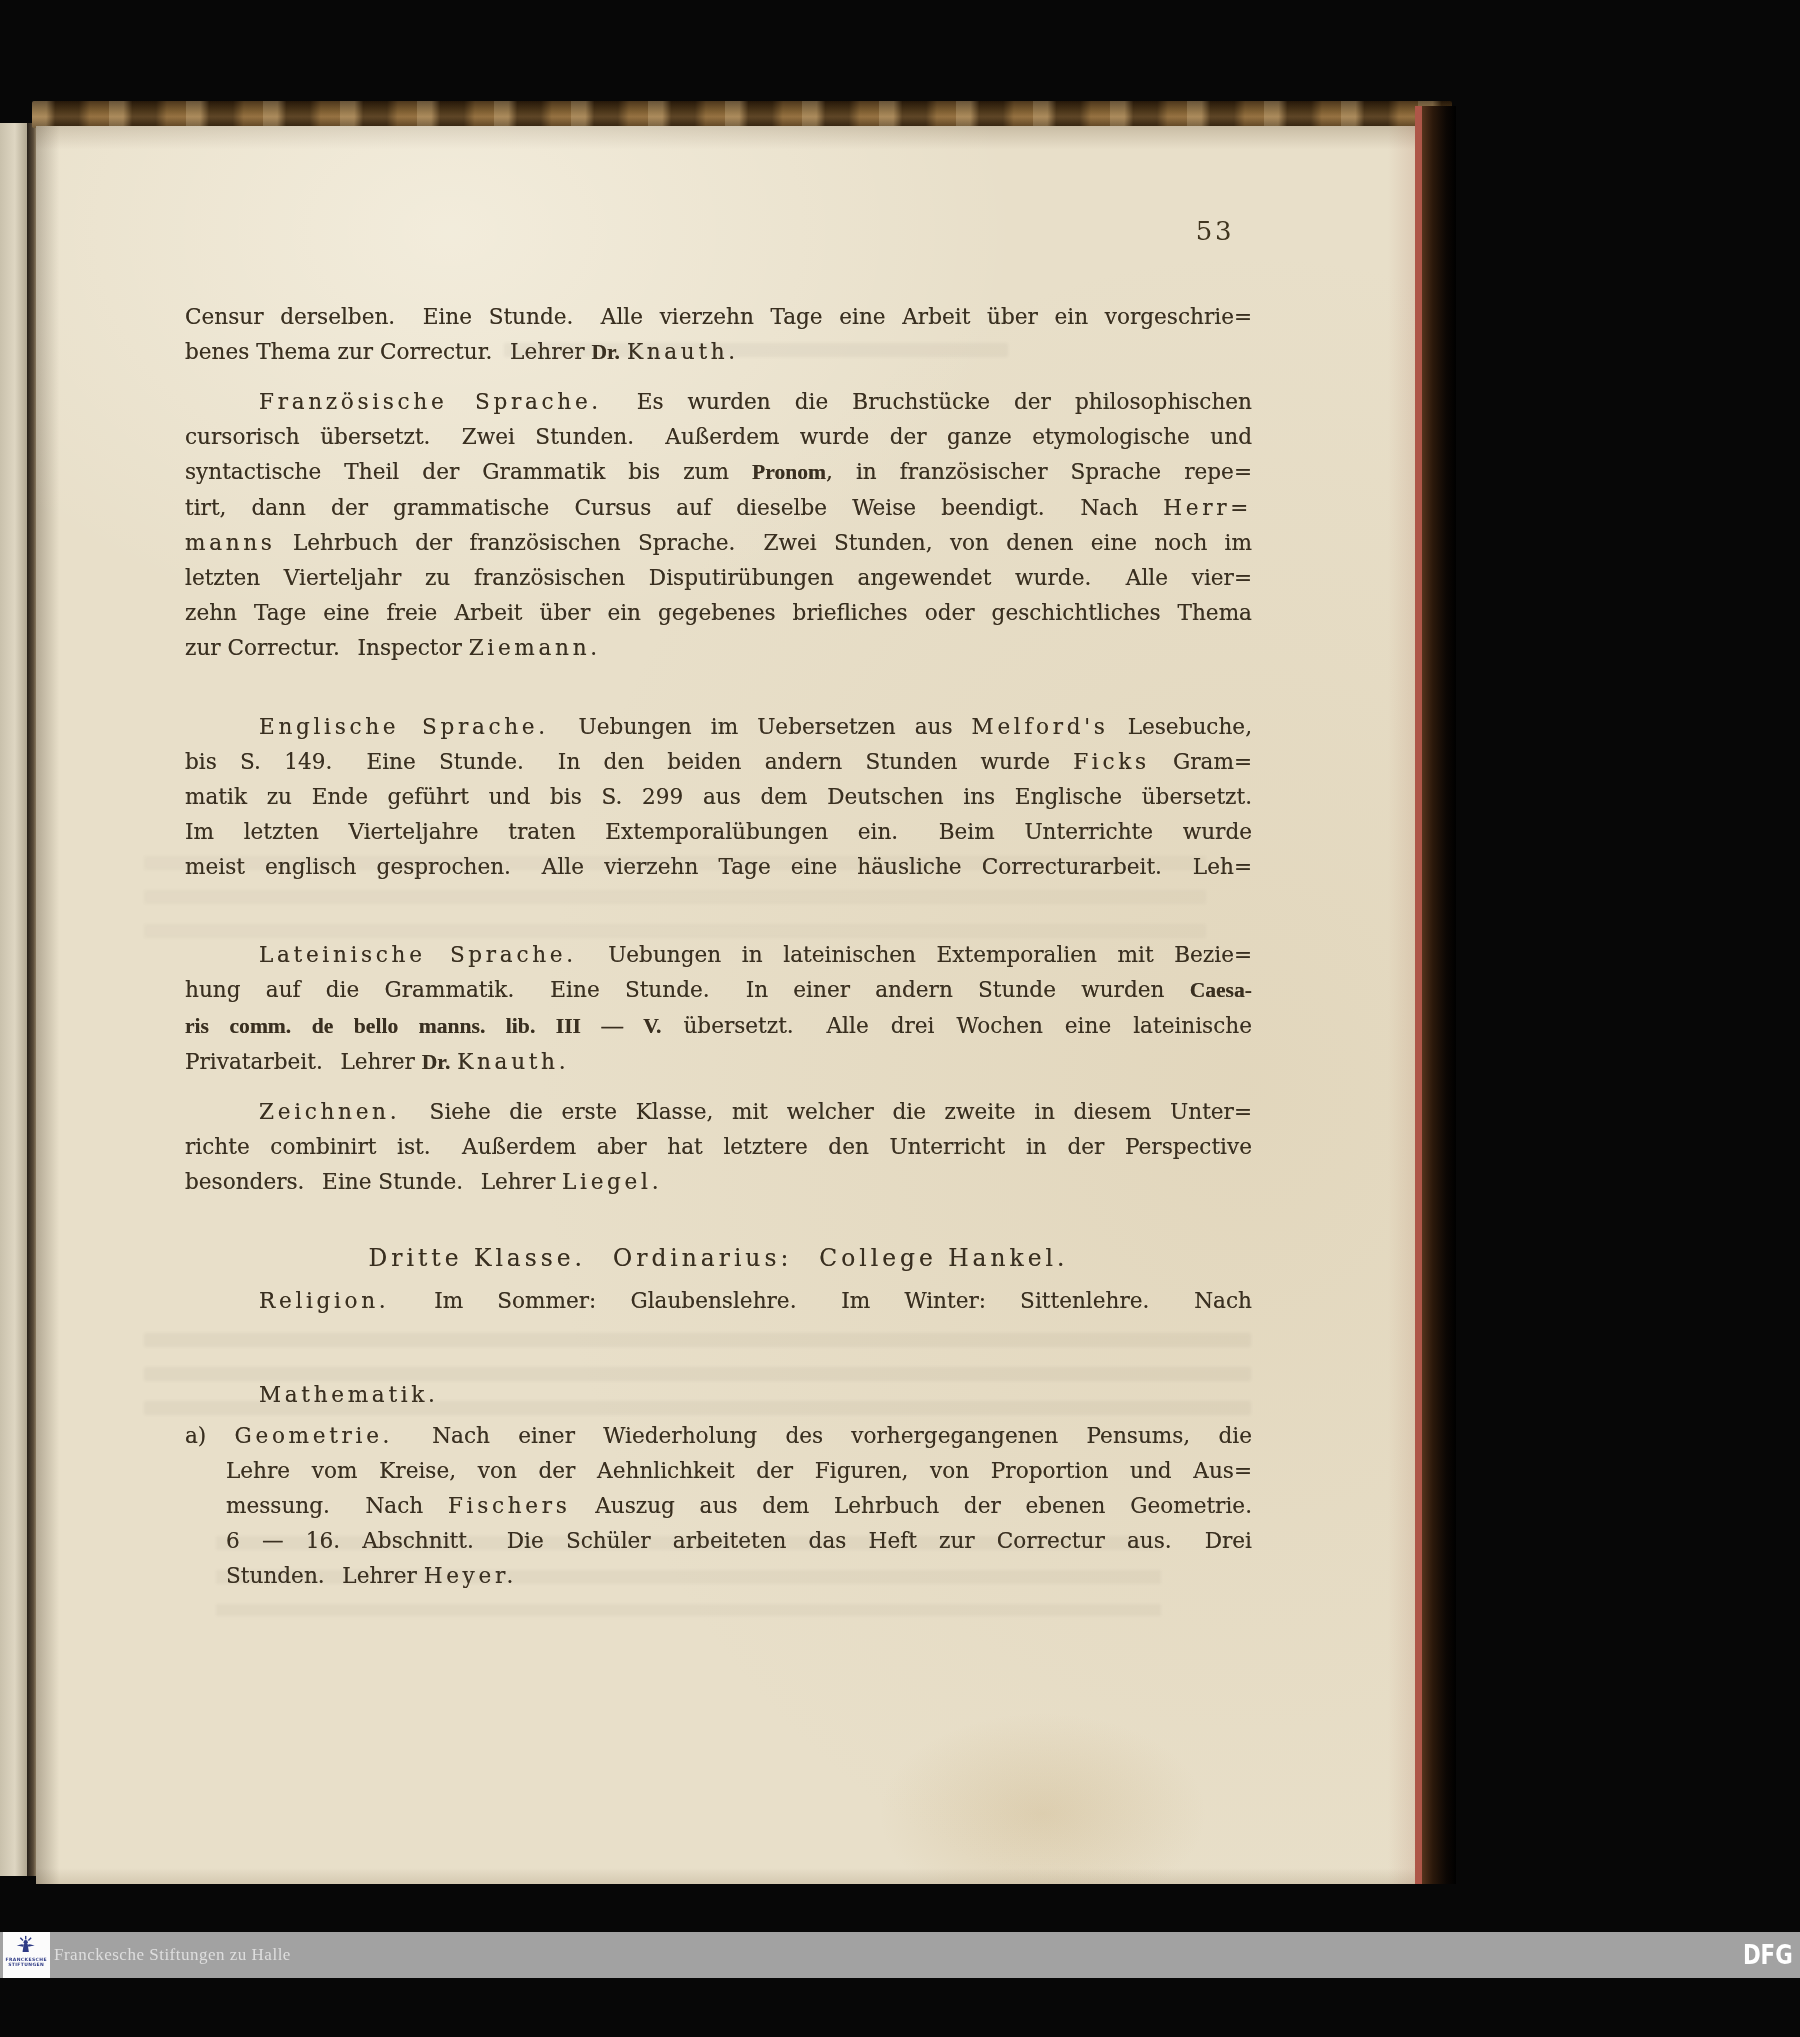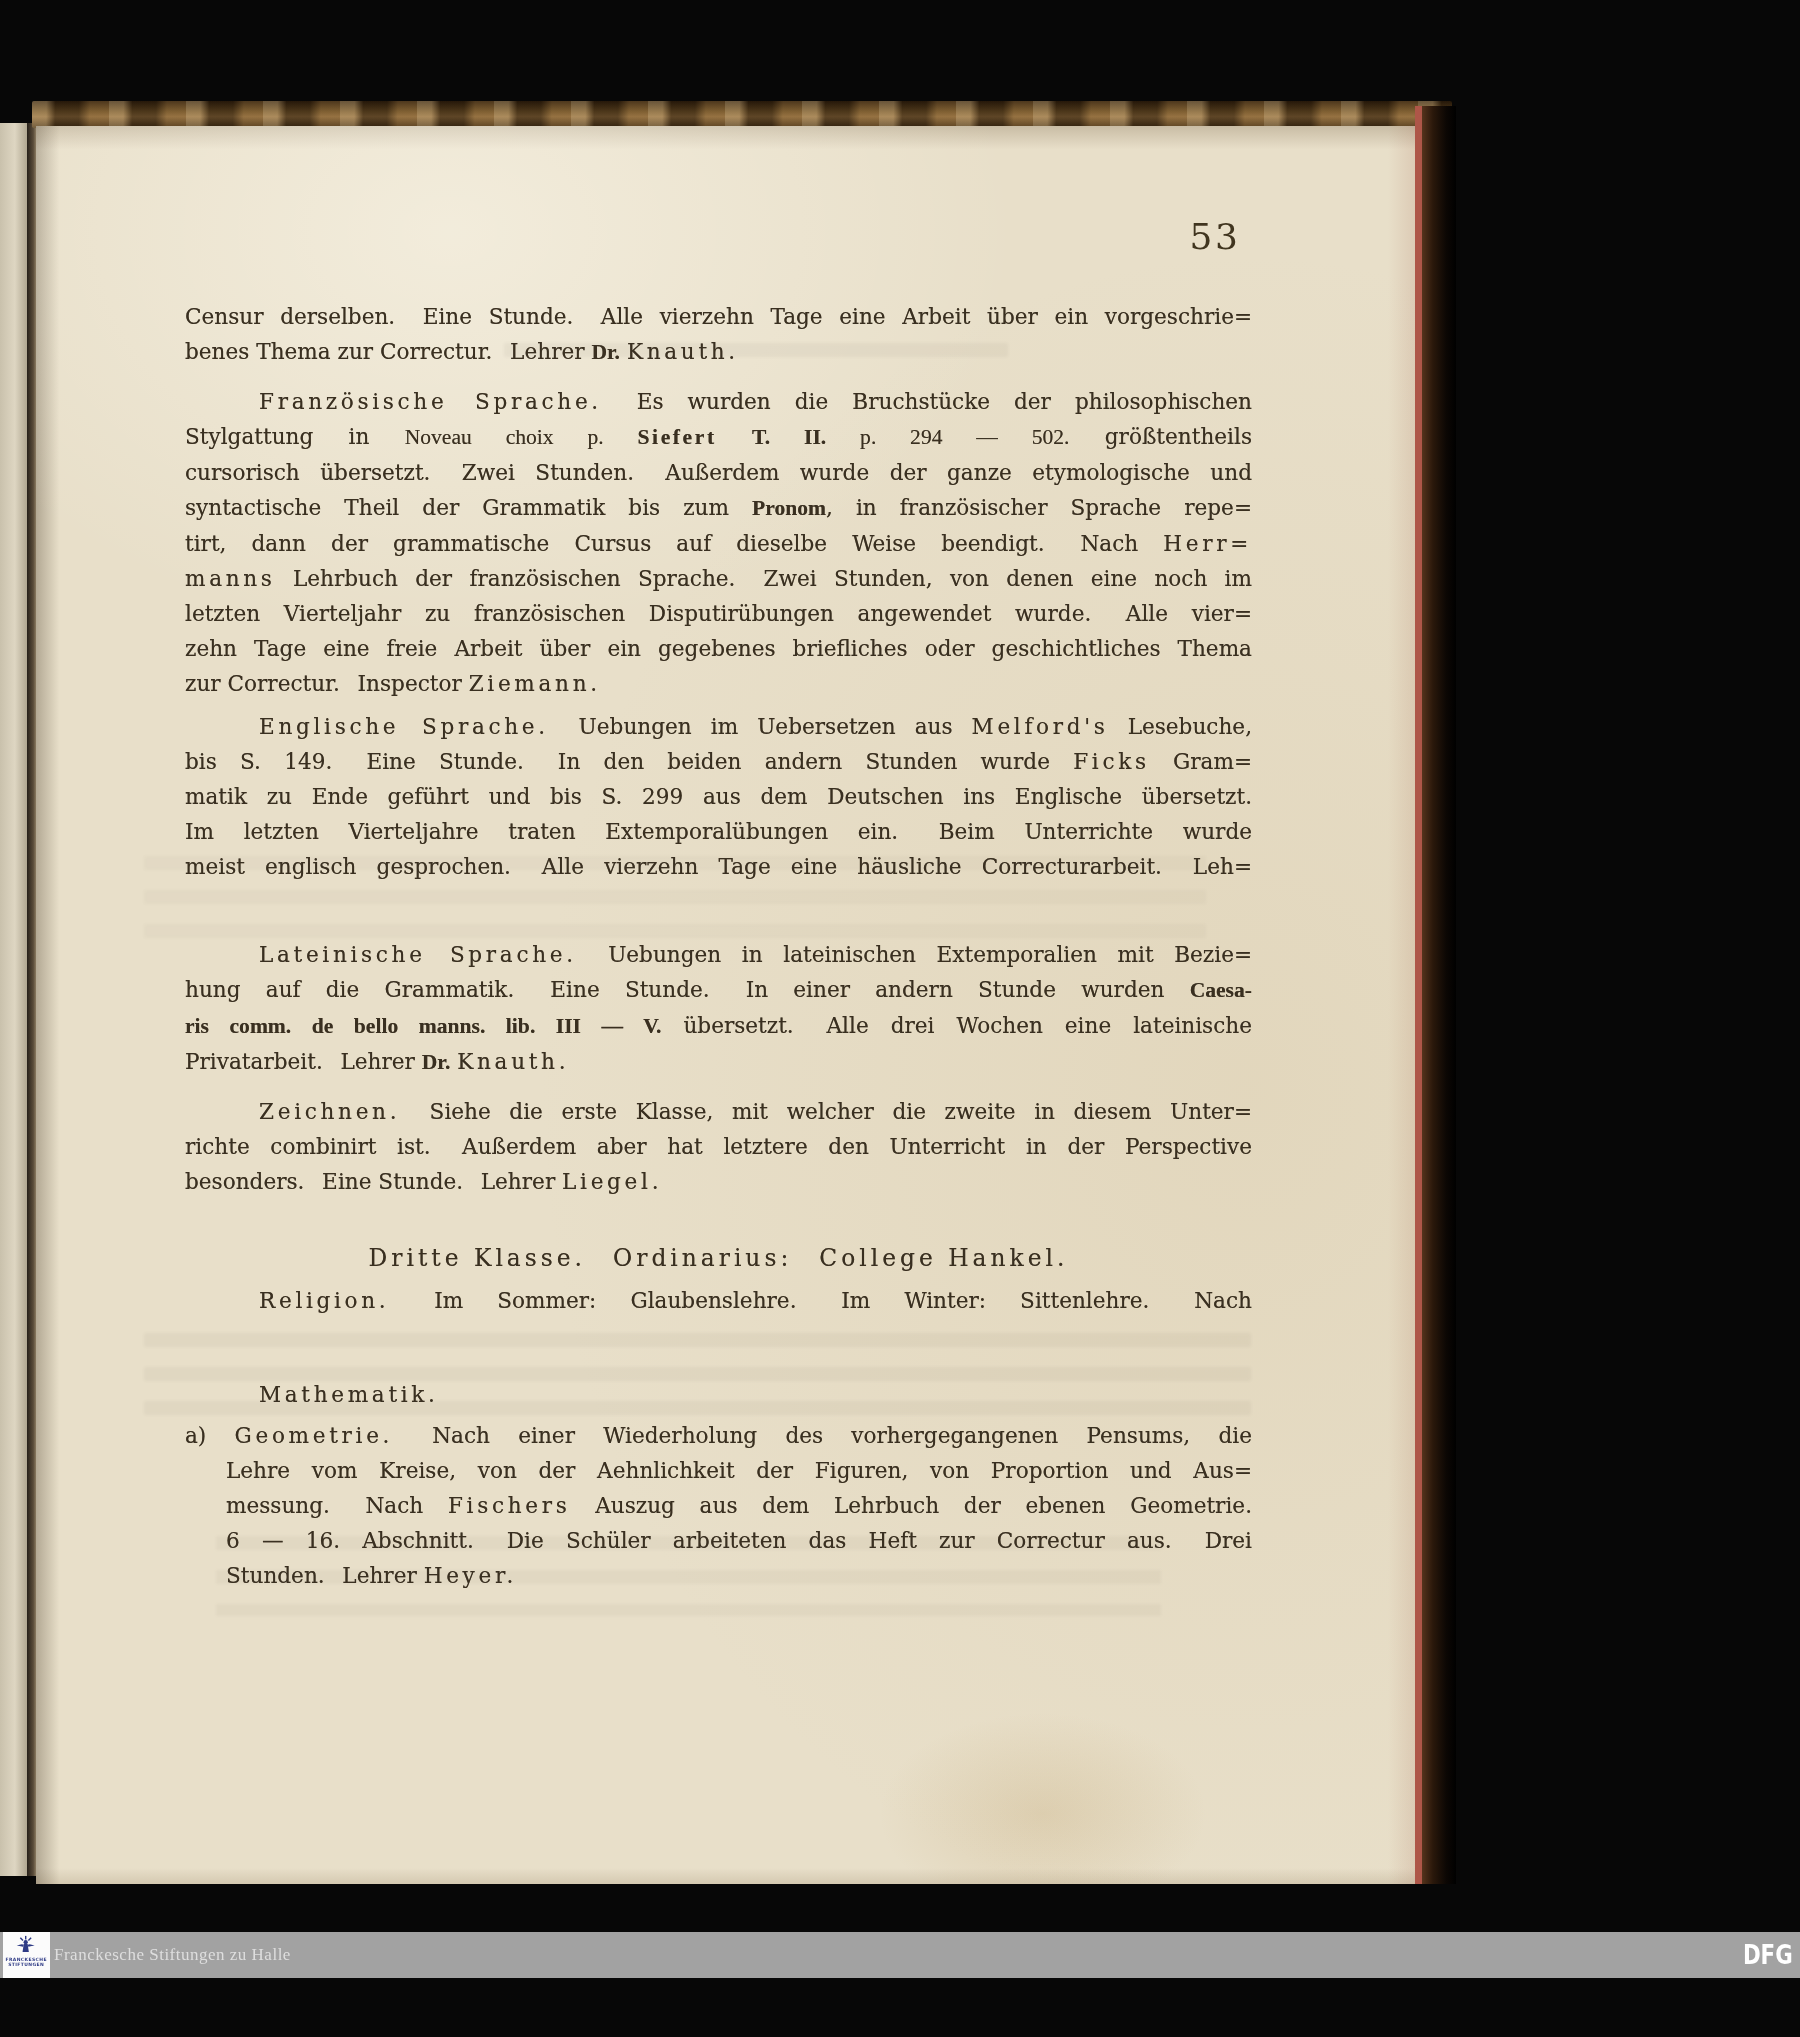--- a/index.html
+++ b/index.html
@@ -23,21 +23,21 @@
       radial-gradient(ellipse 990px 1170px at 88% 55%, rgba(205,185,145,.22), transparent 72%),
       radial-gradient(ellipse 234px 144px at 73% 96%, rgba(176,140,78,.20), transparent 70%),
       linear-gradient(90deg, rgba(55,42,24,.30), rgba(55,42,24,0) 23.4px),
       linear-gradient(270deg, rgba(150,80,60,.14), rgba(150,80,60,0) 27px),
       linear-gradient(180deg, rgba(90,65,35,.22), rgba(90,65,35,0) 23.4px),
       linear-gradient(0deg, rgba(110,85,50,.16), rgba(110,85,50,0) 16px),
       #e8dfc9;}
 
   
   .page-number{position:absolute;left:1143px;top:90px;width:72px;text-align:center;
-    font-size:36px;color:#40351f;letter-spacing:2.7px;}
+    font-size:26px;color:#40351f;letter-spacing:2.7px;}
   .text-block{position:absolute;left:149px;top:0;width:1067px;}
   .para{position:absolute;left:0;width:1067px;font-size:21.6px;line-height:35px;
     color:#392f20;text-shadow:0 0 0.5px rgba(52,42,26,.55);}
   .ln{text-align:justify;text-align-last:justify;}
   .ln.last{text-align-last:left;}
   .ln.first{padding-left:74px;}
   .ln.hang{padding-left:41px;}
   .ln.center{text-align:right;text-align-last:center;font-size:23.4px;margin-top:8px;}
   .s-sp{letter-spacing:.17em;}
   .s-a{font-family:"Liberation Serif",serif;}
@@ -71,21 +71,20 @@
 
   <div class="page">
     <div class="page-number">53</div>
     <div class="text-block">
         <div class="para" style="top: 173px;">
           <div class="ln"><span>Censur derselben.  Eine Stunde.  Alle vierzehn Tage eine Arbeit über ein vorgeschrie=</span></div>
           <div class="ln last"><span>benes Thema zur Correctur.  Lehrer </span><span class="s-b">Dr.</span><span> </span><span class="s-sp">Knauth.</span></div>
         </div>
         <div class="para" style="top: 258px;">
           <div class="ln first"><span class="s-sp">Französische Sprache.</span><span>  Es wurden die Bruchstücke der philosophischen</span></div>
-          <div class="ln"><span>Stylgattung in </span><span class="s-a">Noveau choix p. </span><span class="s-bsp">Siefert</span><span> </span><span class="s-b">T. II.</span><span class="s-a"> p. 294 — 502.</span><span> größtentheils</span></div>
           <div class="ln"><span>cursorisch übersetzt.  Zwei Stunden.  Außerdem wurde der ganze etymologische und</span></div>
           <div class="ln"><span>syntactische Theil der Grammatik bis zum </span><span class="s-b">Pronom</span><span>, in französischer Sprache repe=</span></div>
           <div class="ln"><span>tirt, dann der grammatische Cursus auf dieselbe Weise beendigt.  Nach </span><span class="s-sp">Herr=</span></div>
           <div class="ln"><span class="s-sp">manns</span><span> Lehrbuch der französischen Sprache.  Zwei Stunden, von denen eine noch im</span></div>
           <div class="ln"><span>letzten Vierteljahr zu französischen Disputirübungen angewendet wurde.  Alle vier=</span></div>
           <div class="ln"><span>zehn Tage eine freie Arbeit über ein gegebenes briefliches oder geschichtliches Thema</span></div>
           <div class="ln last"><span>zur Correctur.  Inspector </span><span class="s-sp">Ziemann.</span></div>
         </div>
         <div class="para" style="top: 583px;">
           <div class="ln first"><span class="s-sp">Englische Sprache.</span><span>  Uebungen im Uebersetzen aus </span><span class="s-sp">Melford's</span><span> Lesebuche,</span></div>

